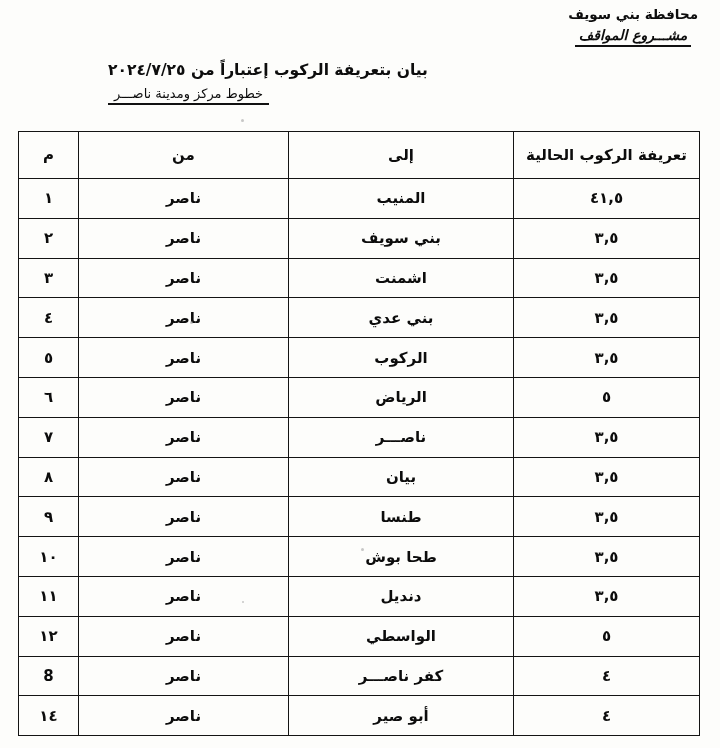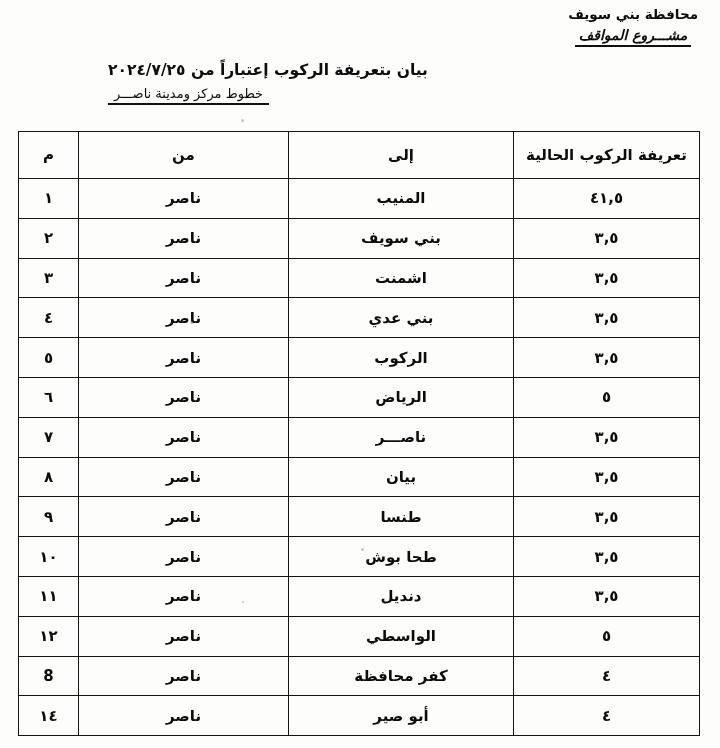--- a/index.html
+++ b/index.html
@@ -230,21 +230,21 @@
             <td class="d-num">١١</td>
           </tr>
           <tr>
             <td class="d-fare">٥</td>
             <td class="d-to">الواسطي</td>
             <td class="d-from">ناصر</td>
             <td class="d-num">١٢</td>
           </tr>
           <tr>
             <td class="d-fare">٤</td>
-            <td class="d-to">كفر محافظة</td>
+            <td class="d-to">كفر ناصـــر</td>
             <td class="d-from">ناصر</td>
             <td class="d-num">8</td>
           </tr>
           <tr>
             <td class="d-fare">٤</td>
             <td class="d-to">أبو صير</td>
             <td class="d-from">ناصر</td>
             <td class="d-num">١٤</td>
           </tr>
         </tbody>

